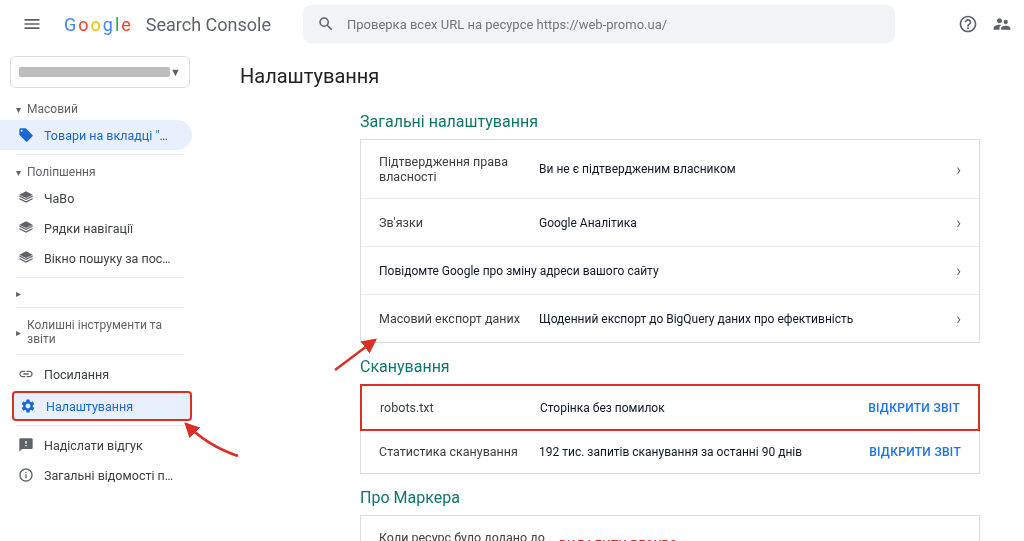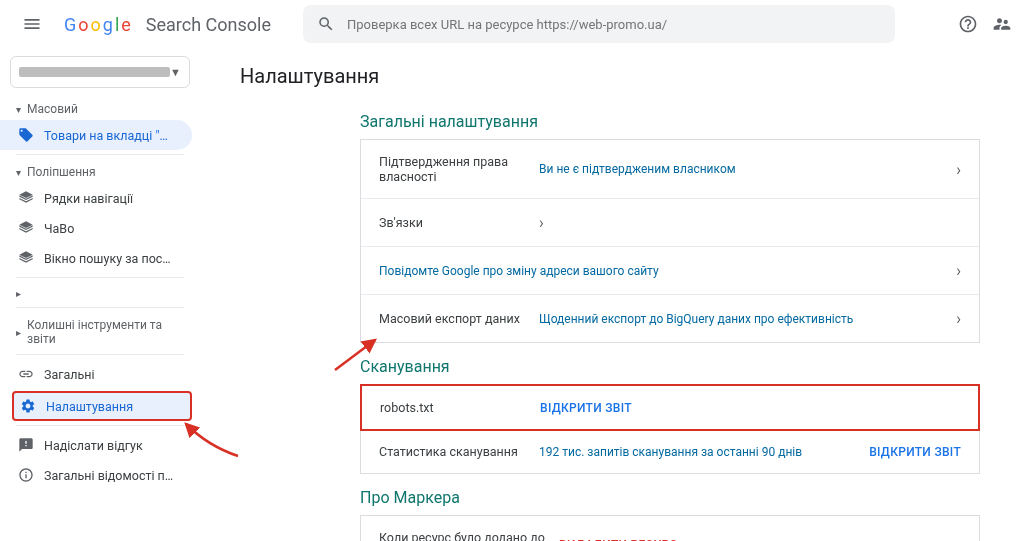--- a/index.html
+++ b/index.html
@@ -34,21 +34,21 @@
 .sb-divider{height:1px;background:#e8eaed;margin:4px 16px;}
 .footer-links{font-size:11px;color:#5f6368;padding:10px 16px;line-height:1.5;}
 .main{flex:1;background:#fff;overflow-y:auto;padding:16px 40px 20px 40px;}
 .page-title{font-size:20px;color:#202124;margin-bottom:24px;}
 .content-col{max-width:620px;margin-left:120px;}
 .section-label{font-size:16px;color:#0f766e;margin:14px 0 8px 0;}
 .card{border:1px solid #dadce0;border-radius:0;background:#fff;}
 .row{display:flex;align-items:center;padding:14px 18px;border-bottom:1px solid #e8eaed;position:relative;}
 .row:last-child{border-bottom:none;}
 .row-title{width:160px;font-size:12.5px;color:#3c4043;flex-shrink:0;}
-.row-desc{flex:1;font-size:12px;color:#0369a1;}
+.row-desc{flex:1;font-size:12px;color:#0f172a;}
 .row-chev{color:#5f6368;}
 .row-action{font-size:12px;font-weight:500;color:#1a73e8;letter-spacing:0.3px;}
 .row-action.red{color:#d93025;}
 .row.highlighted{border:2.5px solid #d93025;margin:-1px;}
 .arrow{position:absolute;pointer-events:none;}
 .arrow-settings{left:178px;top:396px;width:70px;height:70px;}
 .arrow-robots{left:330px;top:320px;width:55px;height:55px;}
 </style>
 </head>
 <body>
@@ -106,27 +106,27 @@
     <div class="sb-divider"></div>
 
     <div class="sb-section">
         <span class="sb-caret">▾</span>
         <span>Поліпшення</span>
       </div>
     <div class="sb-item">
       <svg viewBox="0 0 24 24">
           <path d="M12 2L2 7l10 5 10-5-10-5zm0 11L2 8v2l10 5 10-5V8l-10 5zm0 4L2 12v2l10 5 10-5v-2l-10 5z"></path>
         </svg>
+      <span class="txt">ЧаВо</span>
+    </div>
+    <div class="sb-item">
+      <svg viewBox="0 0 24 24">
+          <path d="M12 2L2 7l10 5 10-5-10-5zm0 11L2 8v2l10 5 10-5V8l-10 5zm0 4L2 12v2l10 5 10-5v-2l-10 5z"></path>
+        </svg>
       <span class="txt">Рядки навігації</span>
-    </div>
-    <div class="sb-item">
-      <svg viewBox="0 0 24 24">
-          <path d="M12 2L2 7l10 5 10-5-10-5zm0 11L2 8v2l10 5 10-5V8l-10 5zm0 4L2 12v2l10 5 10-5v-2l-10 5z"></path>
-        </svg>
-      <span class="txt">ЧаВо</span>
     </div>
     <div class="sb-item">
       <svg viewBox="0 0 24 24">
           <path d="M12 2L2 7l10 5 10-5-10-5zm0 11L2 8v2l10 5 10-5V8l-10 5zm0 4L2 12v2l10 5 10-5v-2l-10 5z"></path>
         </svg>
       <span class="txt">Вікно пошуку за посил...</span>
     </div>
     <div class="sb-divider"></div>
 
     <div class="sb-section">
@@ -136,21 +136,21 @@
     <div class="sb-section">
         <span class="sb-caret">▸</span>
         <span>Колишні інструменти та звіти</span>
       </div>
     <div class="sb-divider"></div>
 
     <div class="sb-item">
       <svg viewBox="0 0 24 24">
           <path d="M3.9 12c0-1.71 1.39-3.1 3.1-3.1h4V7H7c-2.76 0-5 2.24-5 5s2.24 5 5 5h4v-1.9H7c-1.71 0-3.1-1.39-3.1-3.1zM8 13h8v-2H8v2zm9-6h-4v1.9h4c1.71 0 3.1 1.39 3.1 3.1s-1.39 3.1-3.1 3.1h-4V17h4c2.76 0 5-2.24 5-5s-2.24-5-5-5z"></path>
         </svg>
-      <span class="txt">Загальні</span>
+      <span class="txt">Посилання</span>
     </div>
     <div class="sb-item highlighted active">
       <svg viewBox="0 0 24 24">
           <path d="M19.14 12.94c.04-.3.06-.61.06-.94 0-.32-.02-.64-.07-.94l2.03-1.58c.18-.14.23-.41.12-.61l-1.92-3.32c-.12-.22-.37-.29-.59-.22l-2.39.96c-.5-.38-1.03-.7-1.62-.94l-.36-2.54c-.04-.24-.24-.41-.48-.41h-3.84c-.24 0-.43.17-.47.41l-.36 2.54c-.59.24-1.13.57-1.62.94l-2.39-.96c-.22-.08-.47 0-.59.22L2.74 8.87c-.12.21-.08.47.12.61l2.03 1.58c-.05.3-.09.63-.09.94s.02.64.07.94l-2.03 1.58c-.18.14-.23.41-.12.61l1.92 3.32c.12.22.37.29.59.22l2.39-.96c.5.38 1.03.7 1.62.94l.36 2.54c.05.24.24.41.48.41h3.84c.24 0 .44-.17.47-.41l.36-2.54c.59-.24 1.13-.56 1.62-.94l2.39.96c.22.08.47 0 .59-.22l1.92-3.32c.12-.22.07-.47-.12-.61l-2.01-1.58zM12 15.6c-1.98 0-3.6-1.62-3.6-3.6s1.62-3.6 3.6-3.6 3.6 1.62 3.6 3.6-1.62 3.6-3.6 3.6z"></path>
         </svg>
       <span class="txt">Налаштування</span>
     </div>
     <div class="sb-divider"></div>
     <div class="sb-item">
       <svg viewBox="0 0 24 24">
@@ -177,37 +177,39 @@
 
       <div class="section-label">Загальні налаштування</div>
       <div class="card">
         <div class="row">
           <div class="row-title">Підтвердження права власності</div>
           <div class="row-desc">Ви не є підтвердженим власником</div>
           <div class="row-chev">›</div>
         </div>
         <div class="row">
           <div class="row-title">Зв'язки</div>
+          <div class="row-desc">Google Аналітика</div>
           <div class="row-chev">›</div>
         </div>
         <div class="row">
           <div class="row-desc">Повідомте Google про зміну адреси вашого сайту</div>
           <div class="row-chev">›</div>
         </div>
         <div class="row">
           <div class="row-title">Масовий експорт даних</div>
           <div class="row-desc">Щоденний експорт до BigQuery даних про ефективність</div>
           <div class="row-chev">›</div>
         </div>
       </div>
 
       <div class="section-label">Сканування</div>
       <div class="card">
         <div class="row highlighted">
           <div class="row-title">robots.txt</div>
+          <div class="row-desc">Сторінка без помилок</div>
           <div class="row-action">ВІДКРИТИ ЗВІТ</div>
         </div>
         <div class="row">
           <div class="row-title">Статистика сканування</div>
           <div class="row-desc">192 тис. запитів сканування за останні 90 днів</div>
           <div class="row-action">ВІДКРИТИ ЗВІТ</div>
         </div>
       </div>
 
       <div class="section-label">Про Маркера</div>

